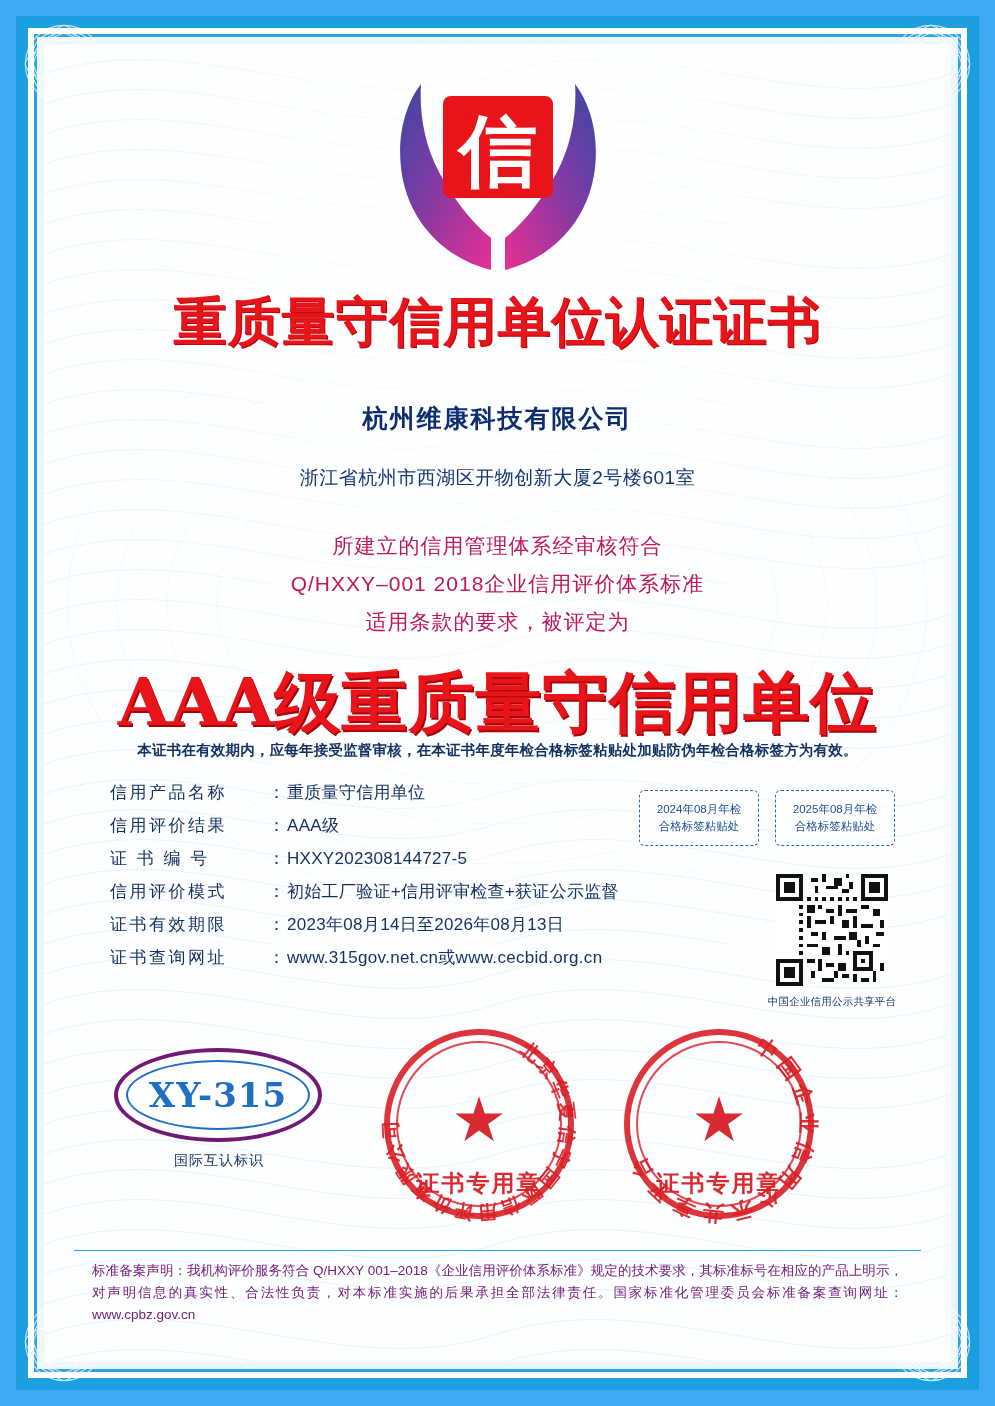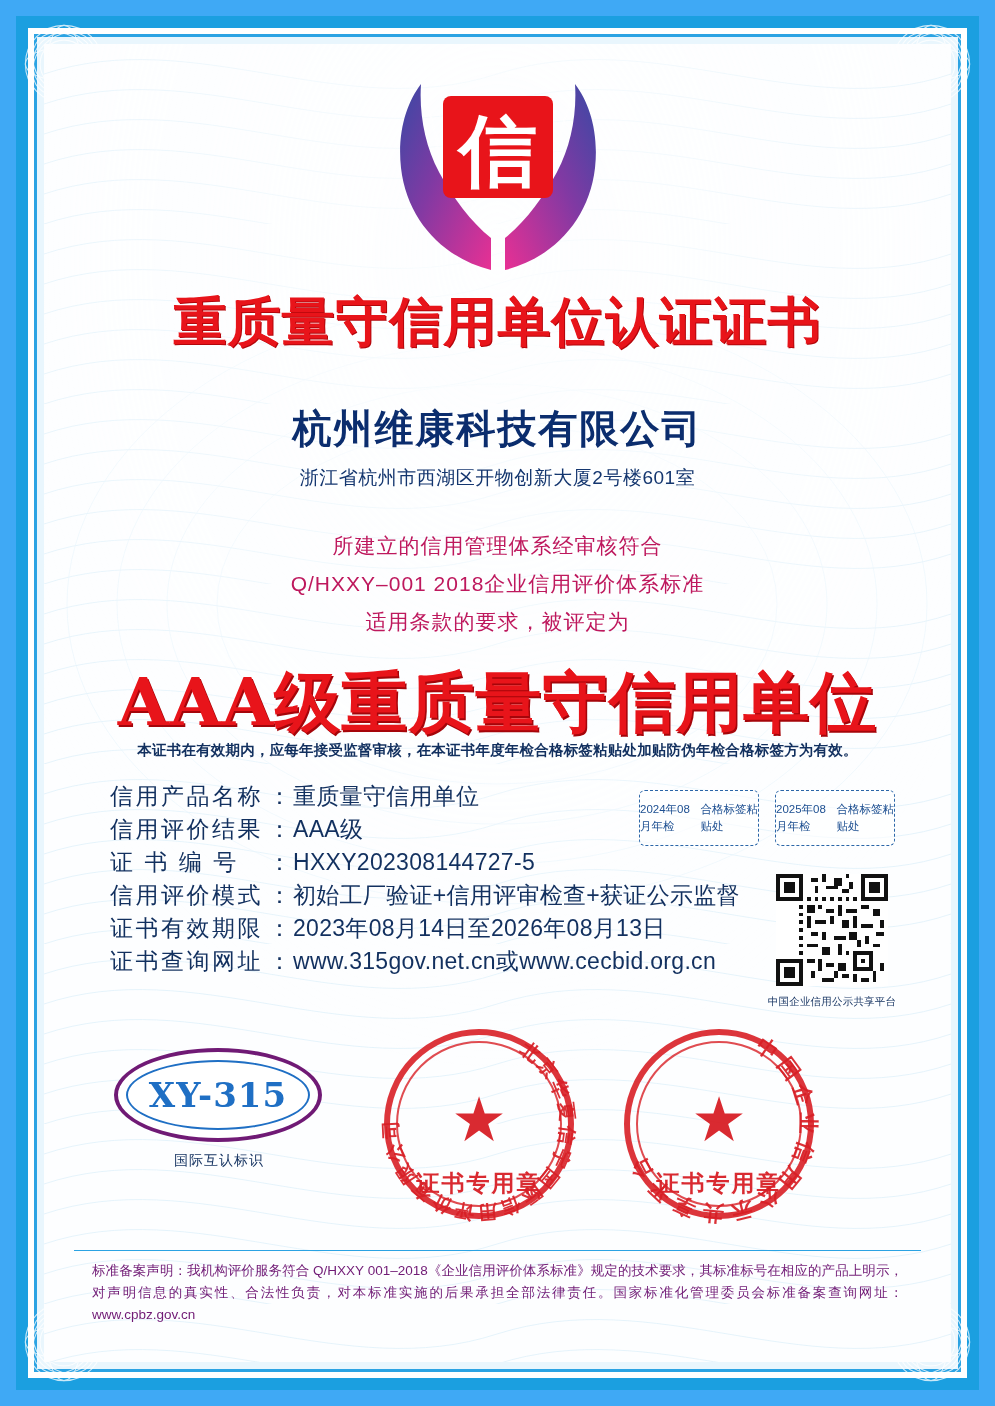--- a/index.html
+++ b/index.html
@@ -112,21 +112,21 @@
     letter-spacing: 1px;
     color: #e8141a;
     text-shadow: 1px 1px 0 #b3060b;
   }
 
   .company-name {
     position: absolute;
     top: 358px;
     left: 0; right: 0;
     text-align: center;
-    font-size: 39px;
+    font-size: 25px;
     font-weight: bold;
     color: #0b2d6e;
     letter-spacing: 2px;
   }
   .company-addr {
     position: absolute;
     top: 421px;
     left: 0; right: 0;
     text-align: center;
     font-size: 19px;
@@ -175,21 +175,21 @@
   .fields {
     position: absolute;
     top: 737px;
     left: 66px;
     width: 560px;
   }
   .field-row {
     display: flex;
     align-items: baseline;
     height: 33px;
-    font-size: 23px;
+    font-size: 17px;
     color: #12305f;
     white-space: nowrap;
   }
   .field-label {
     letter-spacing: 2.5px;
     min-width: 158px;
   }
   .field-sep { margin: 0 2px 0 0; }
   .field-value { letter-spacing: 0.3px; }
 
@@ -200,21 +200,21 @@
     left: 595px;
     display: flex;
     gap: 16px;
   }
   .insp-box {
     width: 118px;
     height: 54px;
     border: 1.5px dashed #2b66a8;
     border-radius: 6px;
     display: flex;
-    flex-direction: row;
+    flex-direction: column;
     justify-content: center;
     align-items: center;
     color: #1d4f91;
     font-size: 11.5px;
     line-height: 17px;
     background: rgba(255,255,255,0.6);
   }
 
   
   .qr-wrap {

